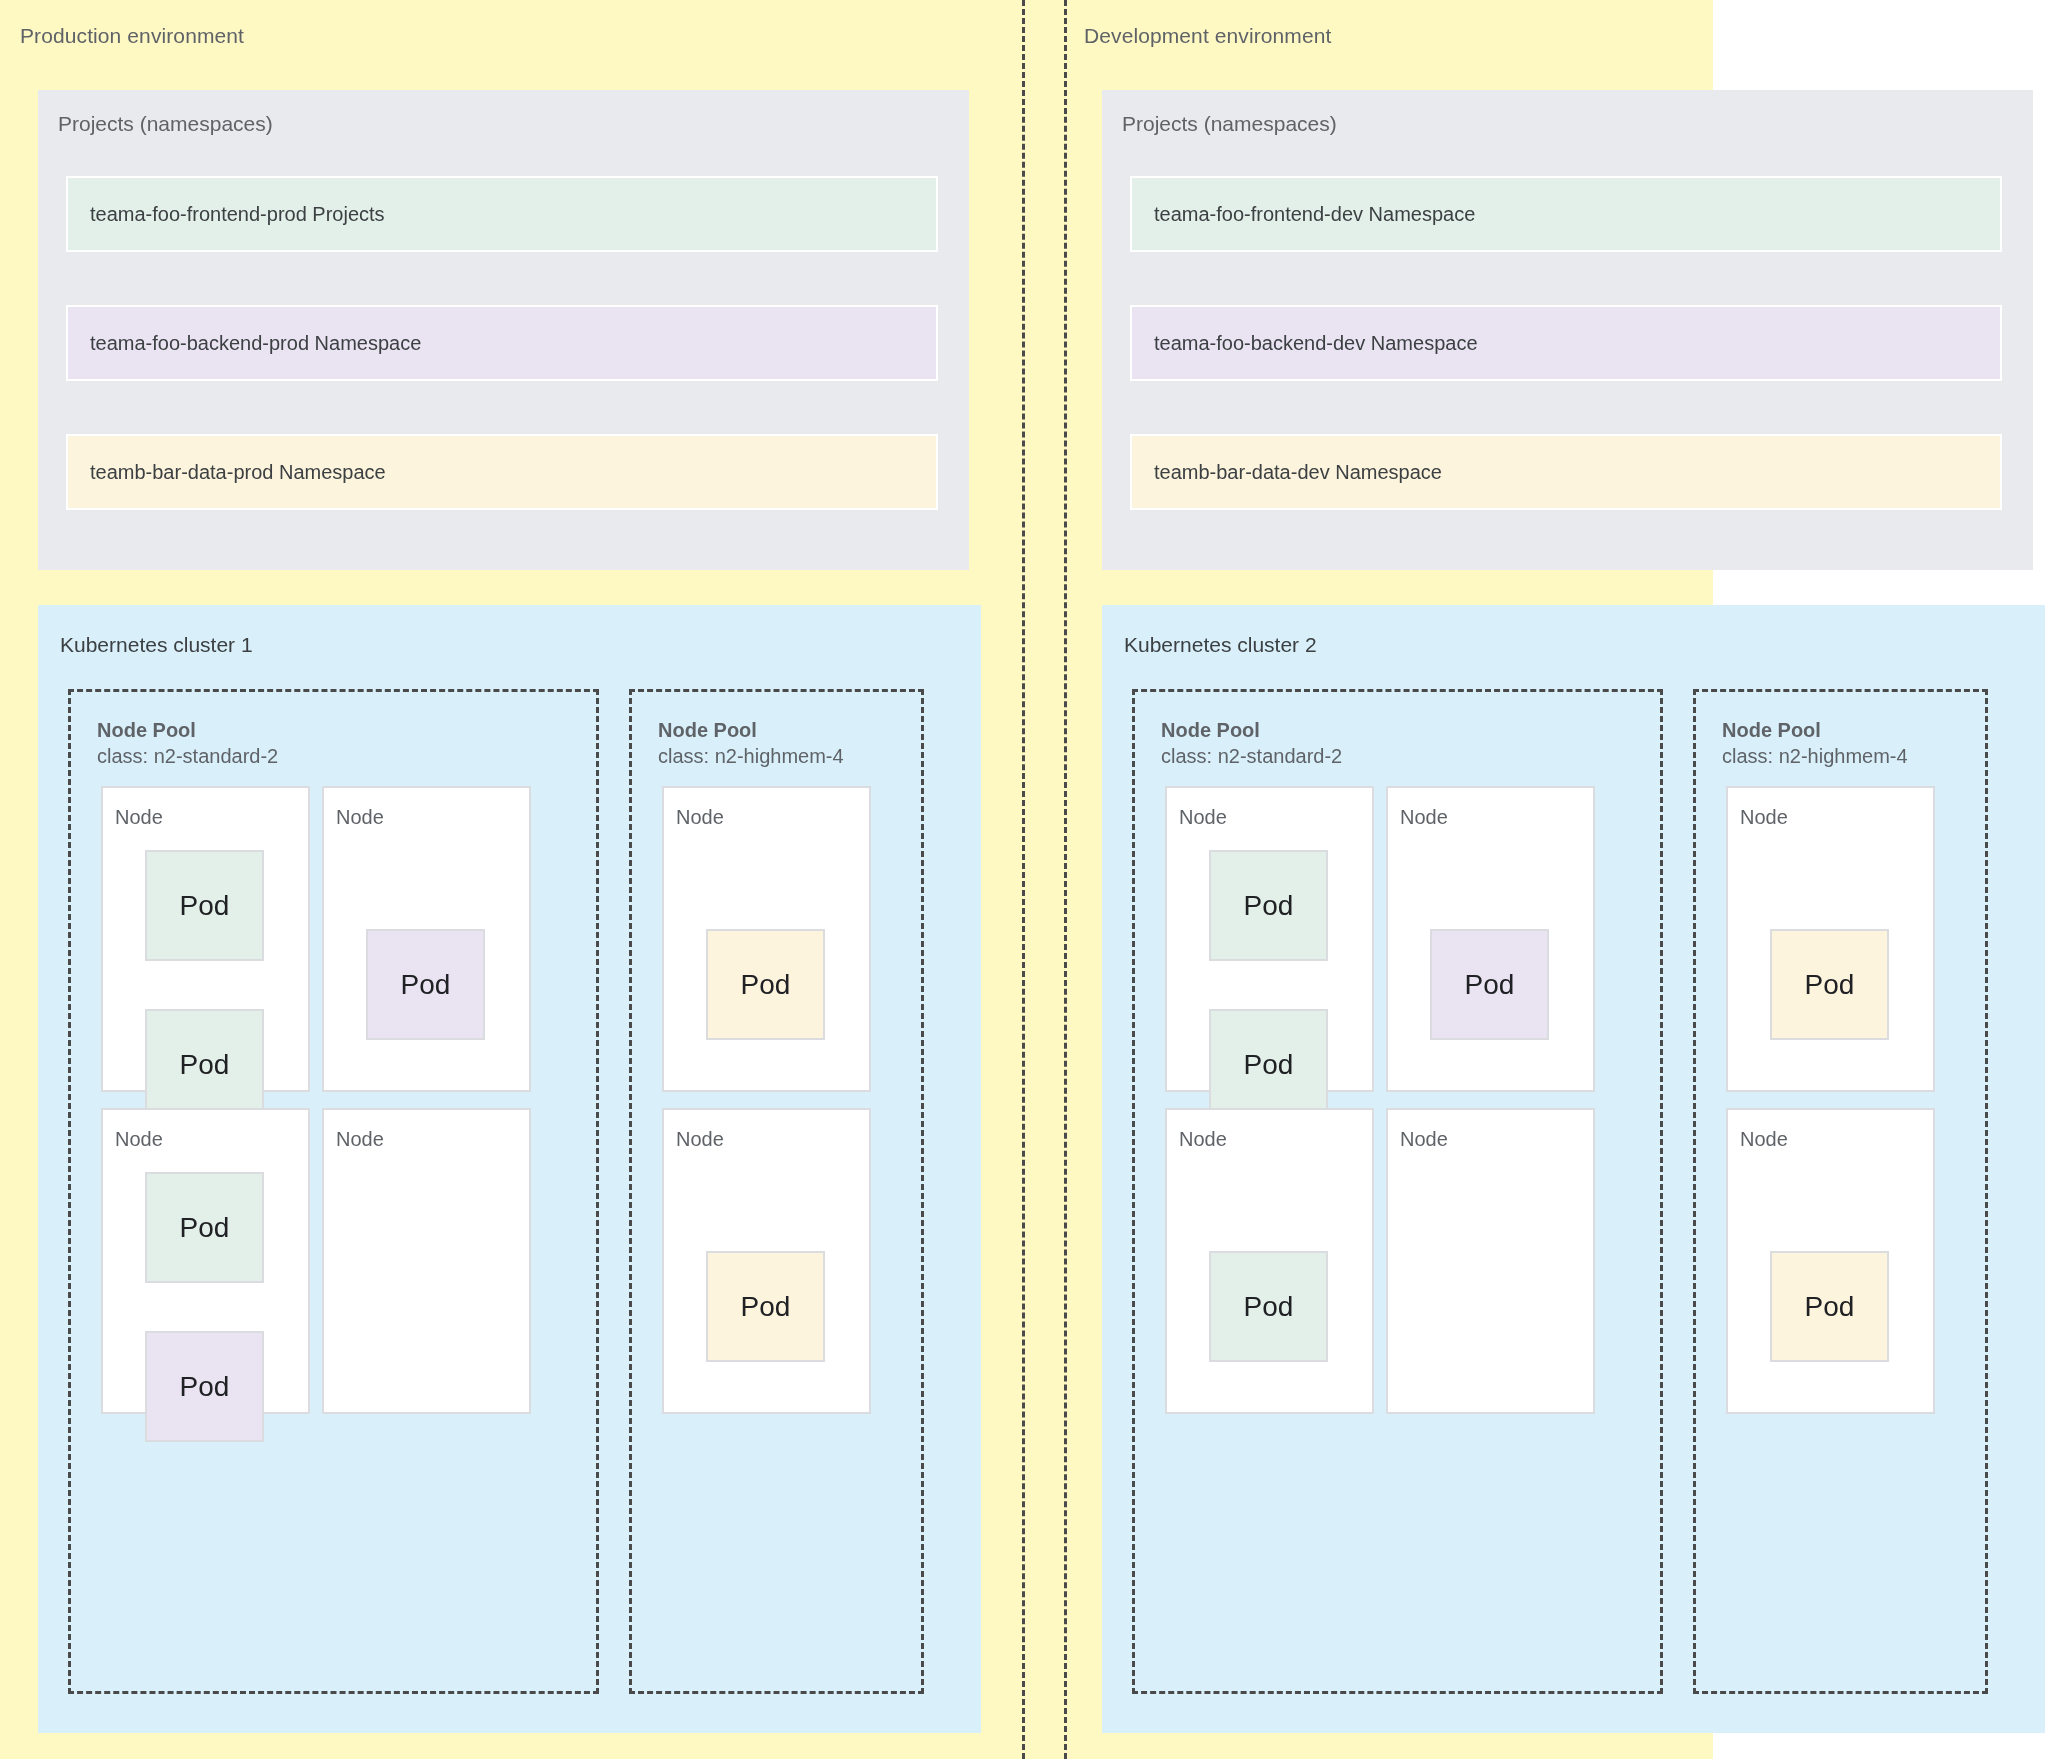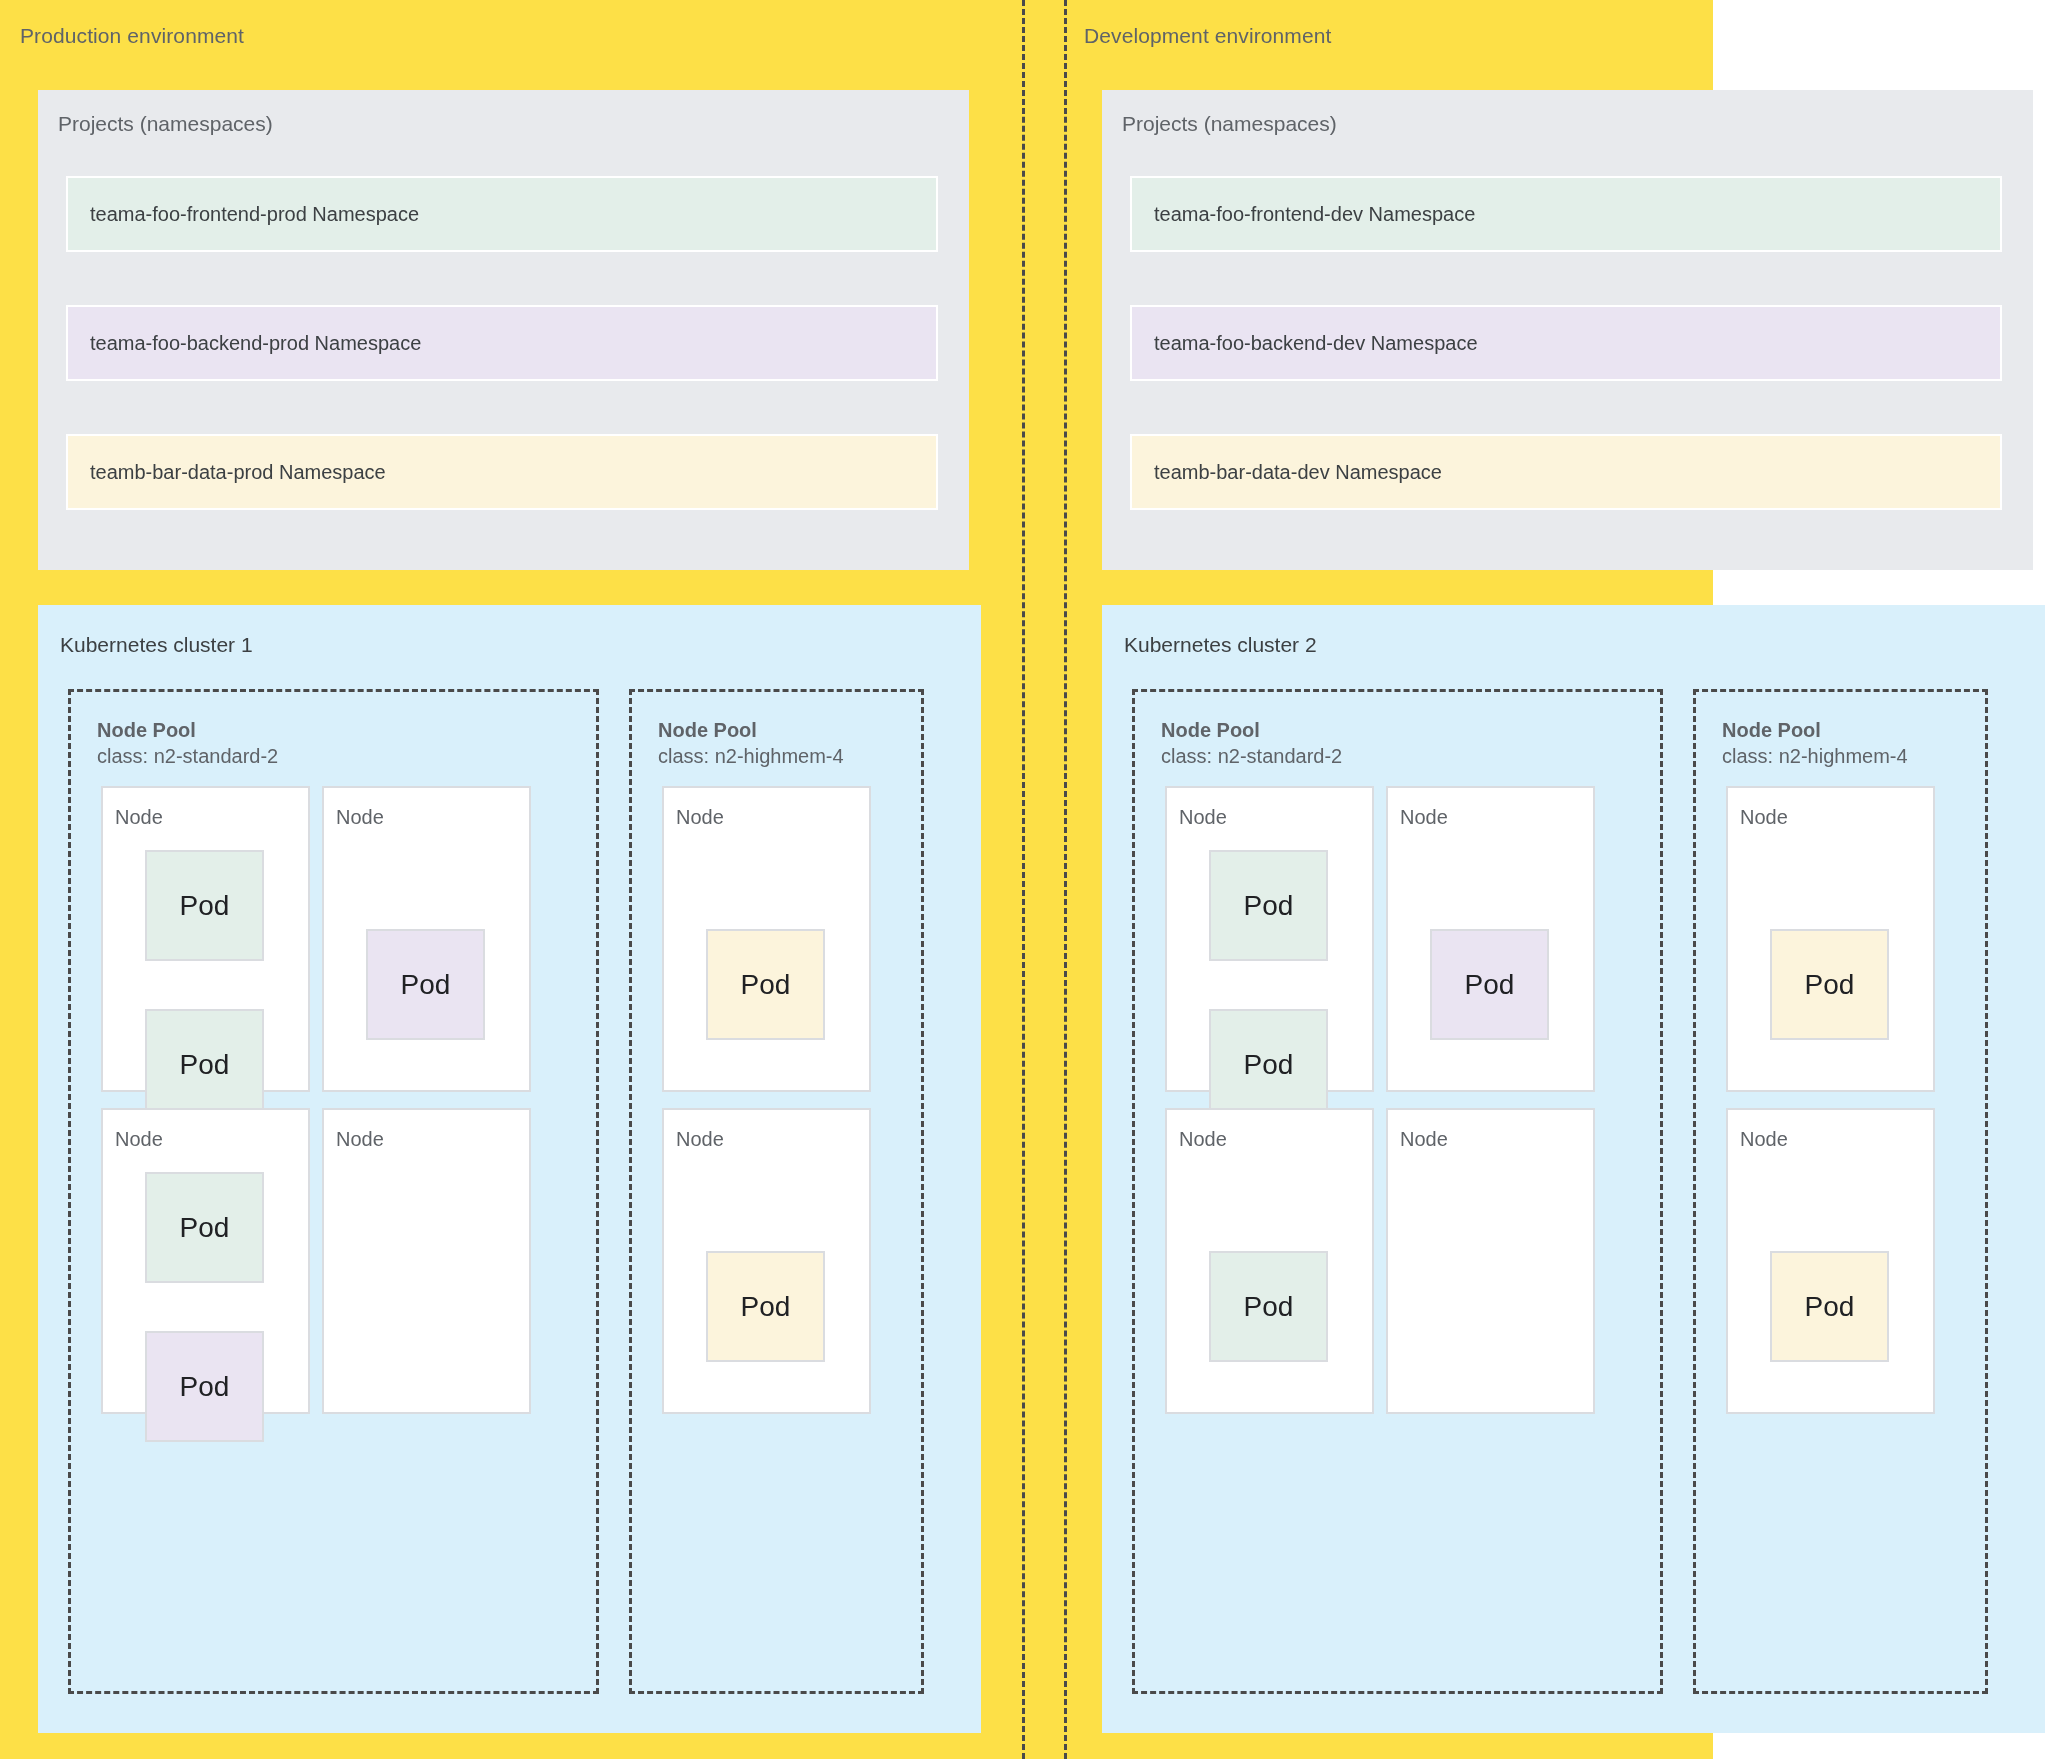--- a/index.html
+++ b/index.html
@@ -7,21 +7,21 @@
     width: 2072px;
     height: 1759px;
     background: #ffffff;
     font-family: "Liberation Sans", sans-serif;
     overflow: hidden;
   }
   .canvas {
     position: relative;
     width: 1713px;
     height: 1759px;
-    background: #fde047;
+    background: #fef9c3;
   }
 
   
   .divider {
     position: absolute;
     top: 0;
     width: 0;
     height: 1759px;
     border-left: 3px dashed #4a4a4a;
   }
@@ -187,21 +187,21 @@
   <div class="divider d2"></div>
 
   <div class="env left">
 
     <div class="env-title">Production environment</div>
 
     <div class="projects">
       <div class="projects-title">Projects (namespaces)</div>
 
       <div class="ns ns-1 c-green">
-        <span class="ns-label">teama-foo-frontend-prod Namespace</span>
+        <span class="ns-label">teama-foo-frontend-prod Projects</span>
       </div>
       <div class="ns ns-2 c-purple">
         <span class="ns-label">teama-foo-backend-prod Namespace</span>
       </div>
       <div class="ns ns-3 c-yellow">
         <span class="ns-label">teamb-bar-data-prod Namespace</span>
       </div>
     </div>
 
     <div class="cluster">

